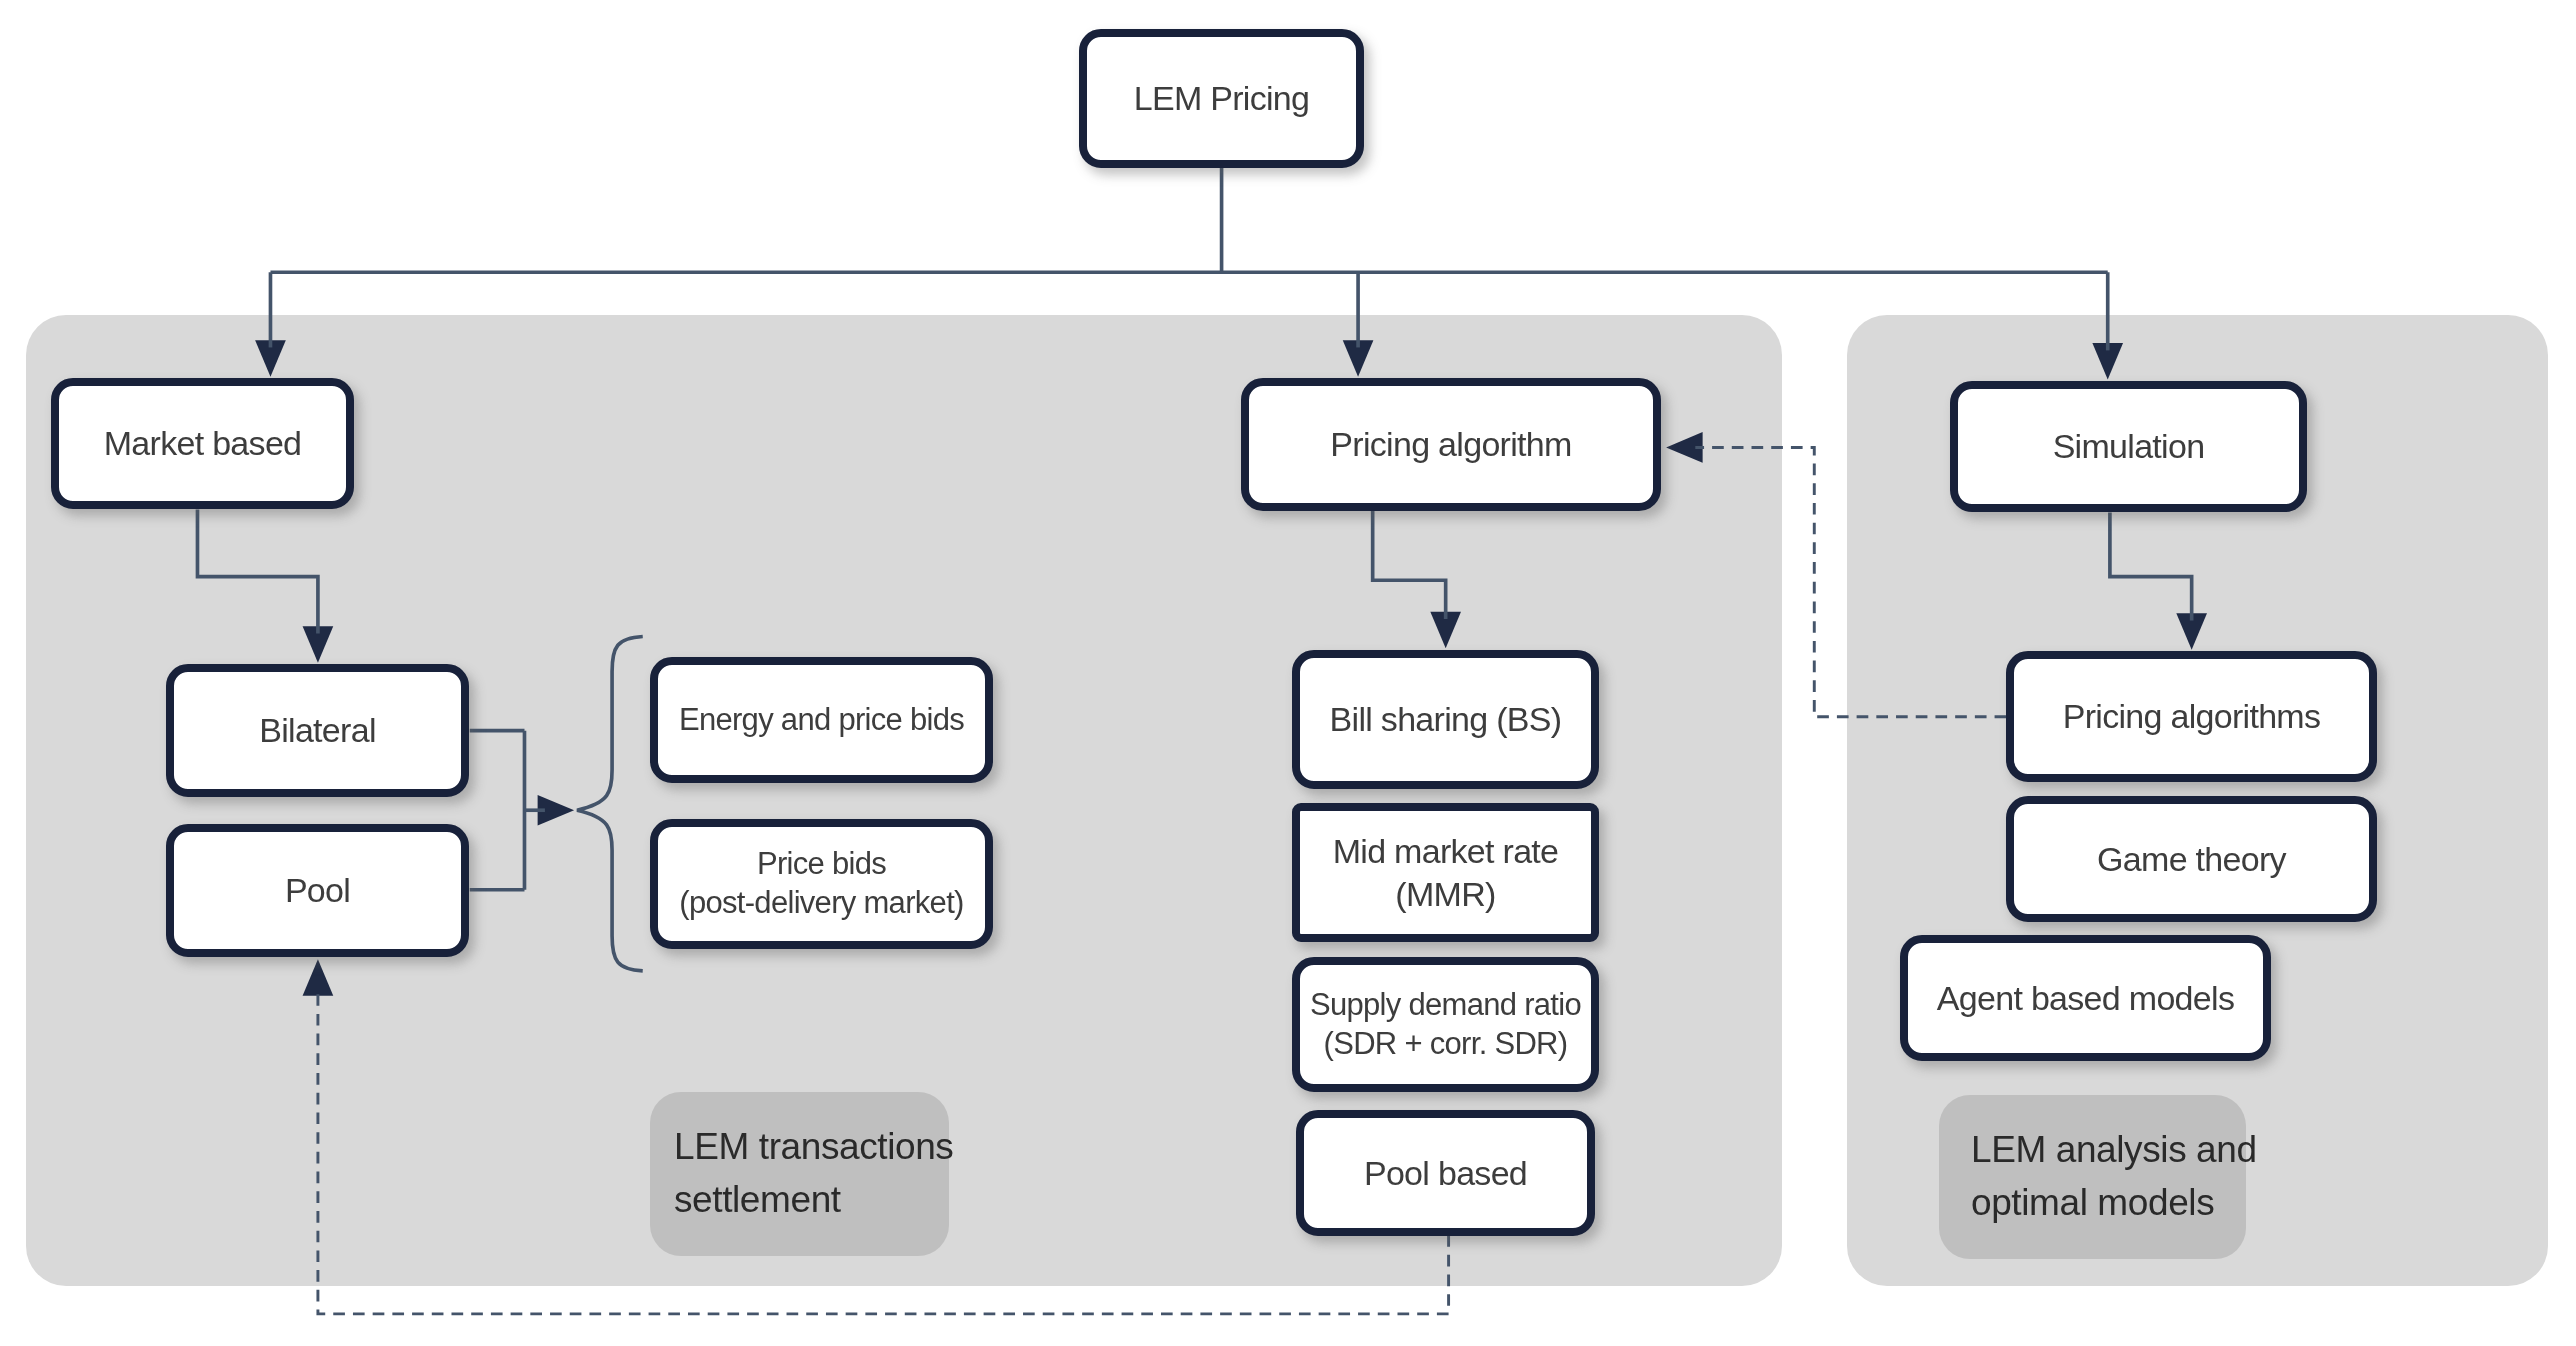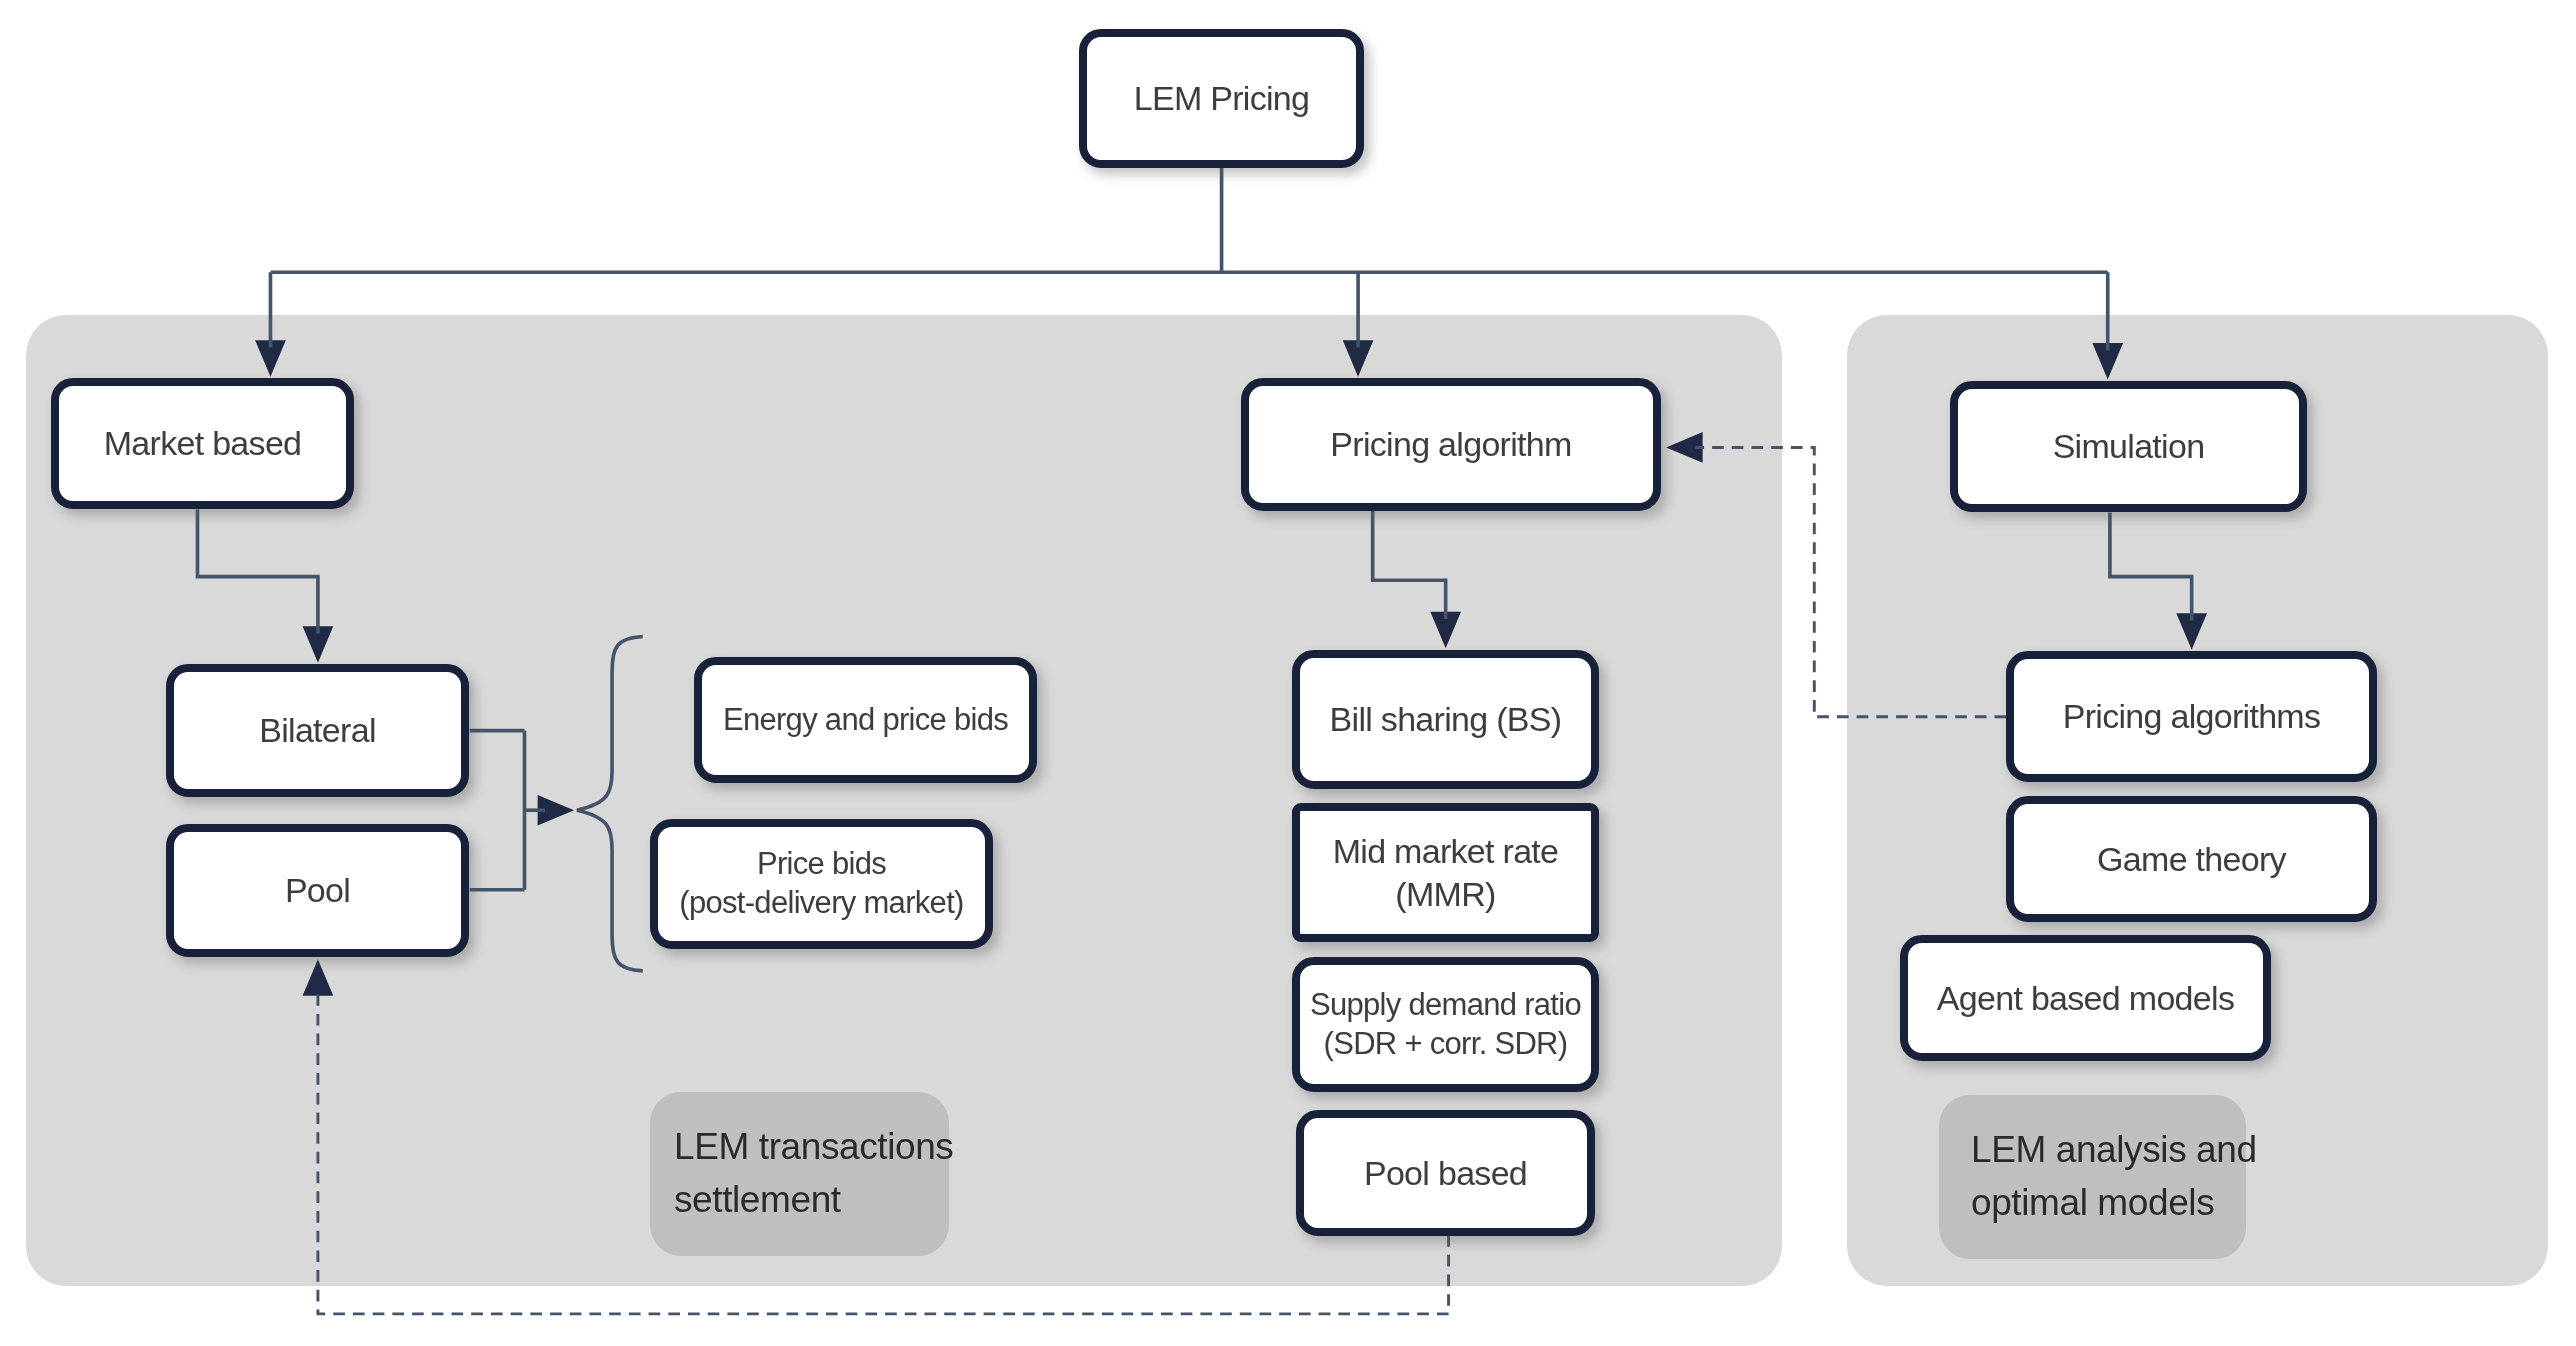--- a/index.html
+++ b/index.html
@@ -91,21 +91,21 @@
     </div>
     <div class="node" style="left: 51px; top: 378px; width: 303px; height: 131px;">
       <span>Market based</span>
     </div>
     <div class="node" style="left: 166px; top: 664px; width: 303px; height: 133px;">
       <span>Bilateral</span>
     </div>
     <div class="node" style="left: 166px; top: 824px; width: 303px; height: 133px;">
       <span>Pool</span>
     </div>
-    <div class="node small" style="left: 650px; top: 657px; width: 343px; height: 126px; margin-left: 44px;">
+    <div class="node small" style="left: 650px; top: 657px; width: 343px; height: 126px;">
       <span>Energy and price bids</span>
     </div>
     <div class="node small" style="left: 650px; top: 819px; width: 343px; height: 130px;">
       <span>Price bids</span>
       <span>(post-delivery market)</span>
     </div>
     <div class="node" style="left: 1241px; top: 378px; width: 420px; height: 133px;">
       <span>Pricing algorithm</span>
     </div>
     <div class="node" style="left: 1292px; top: 650px; width: 307px; height: 139px;">

